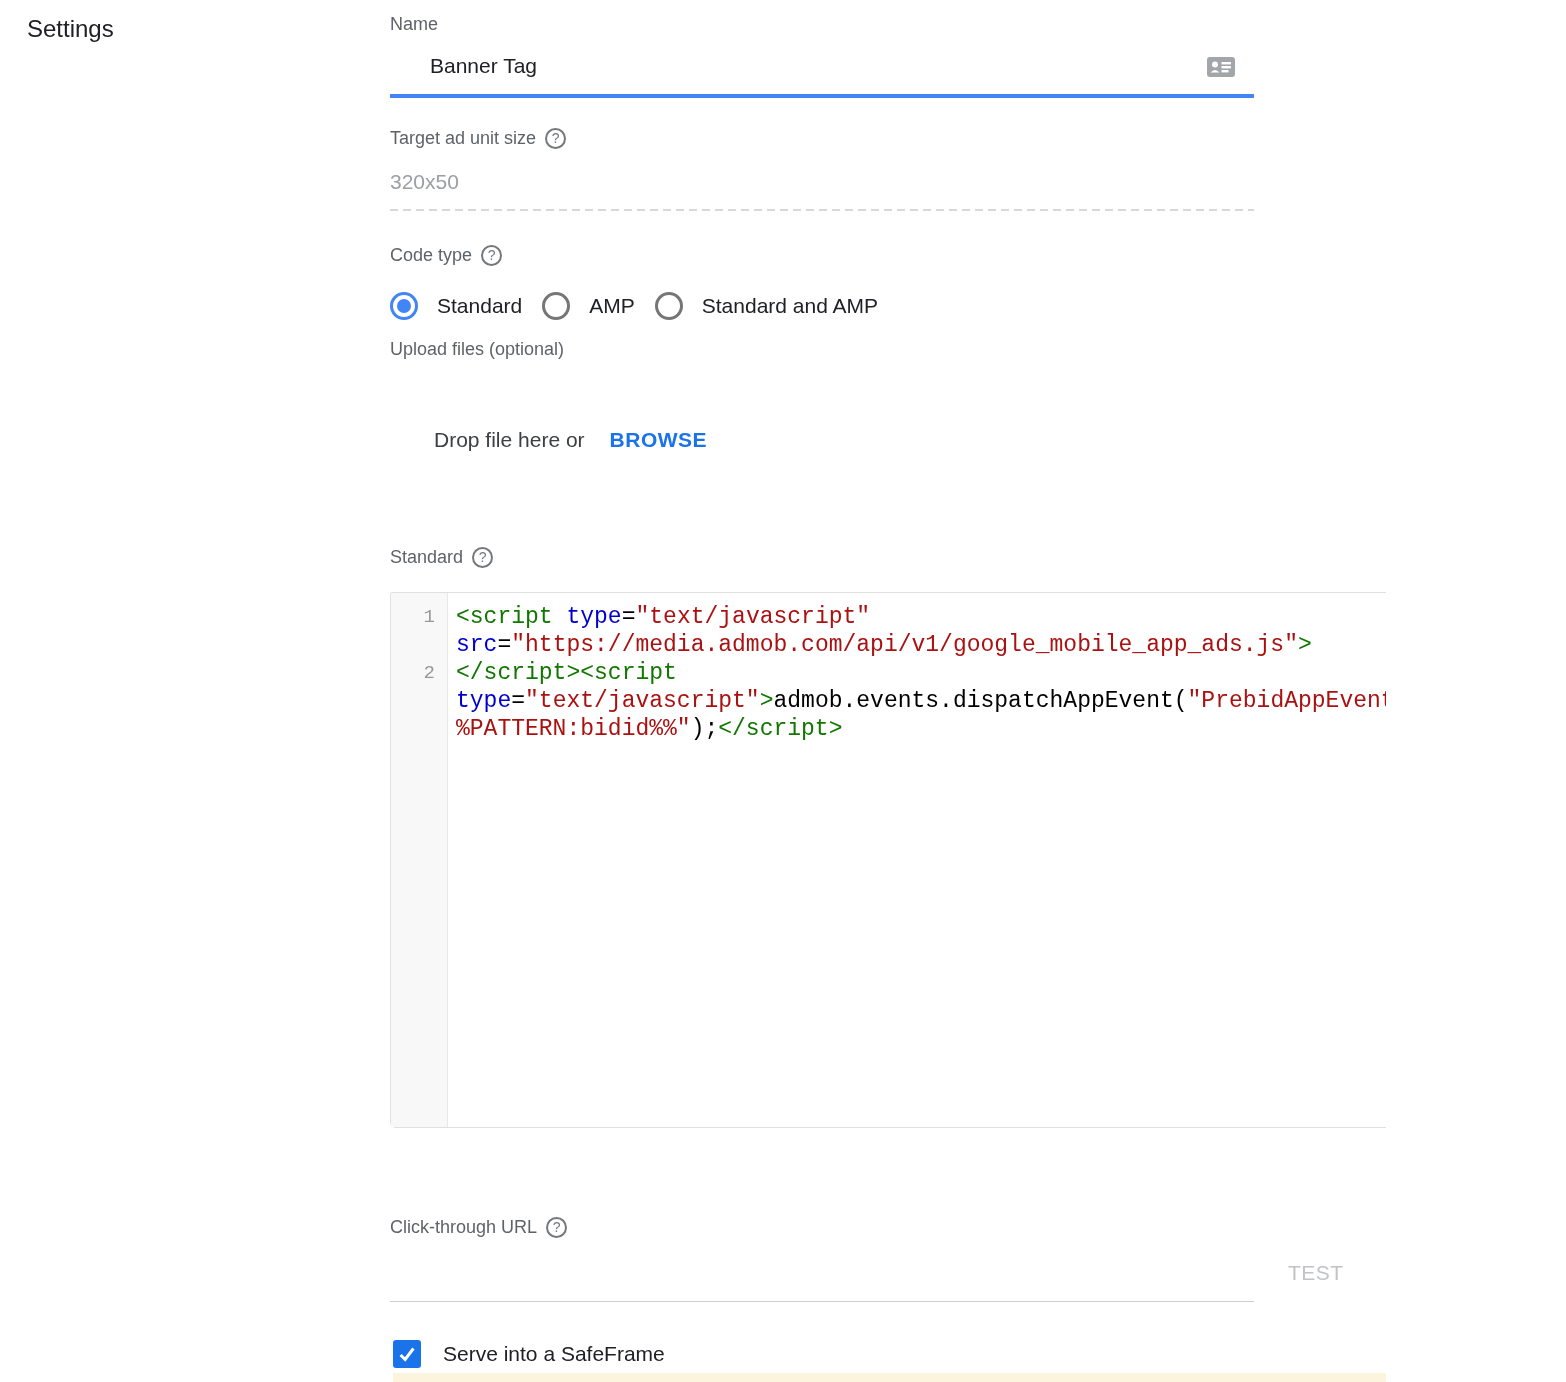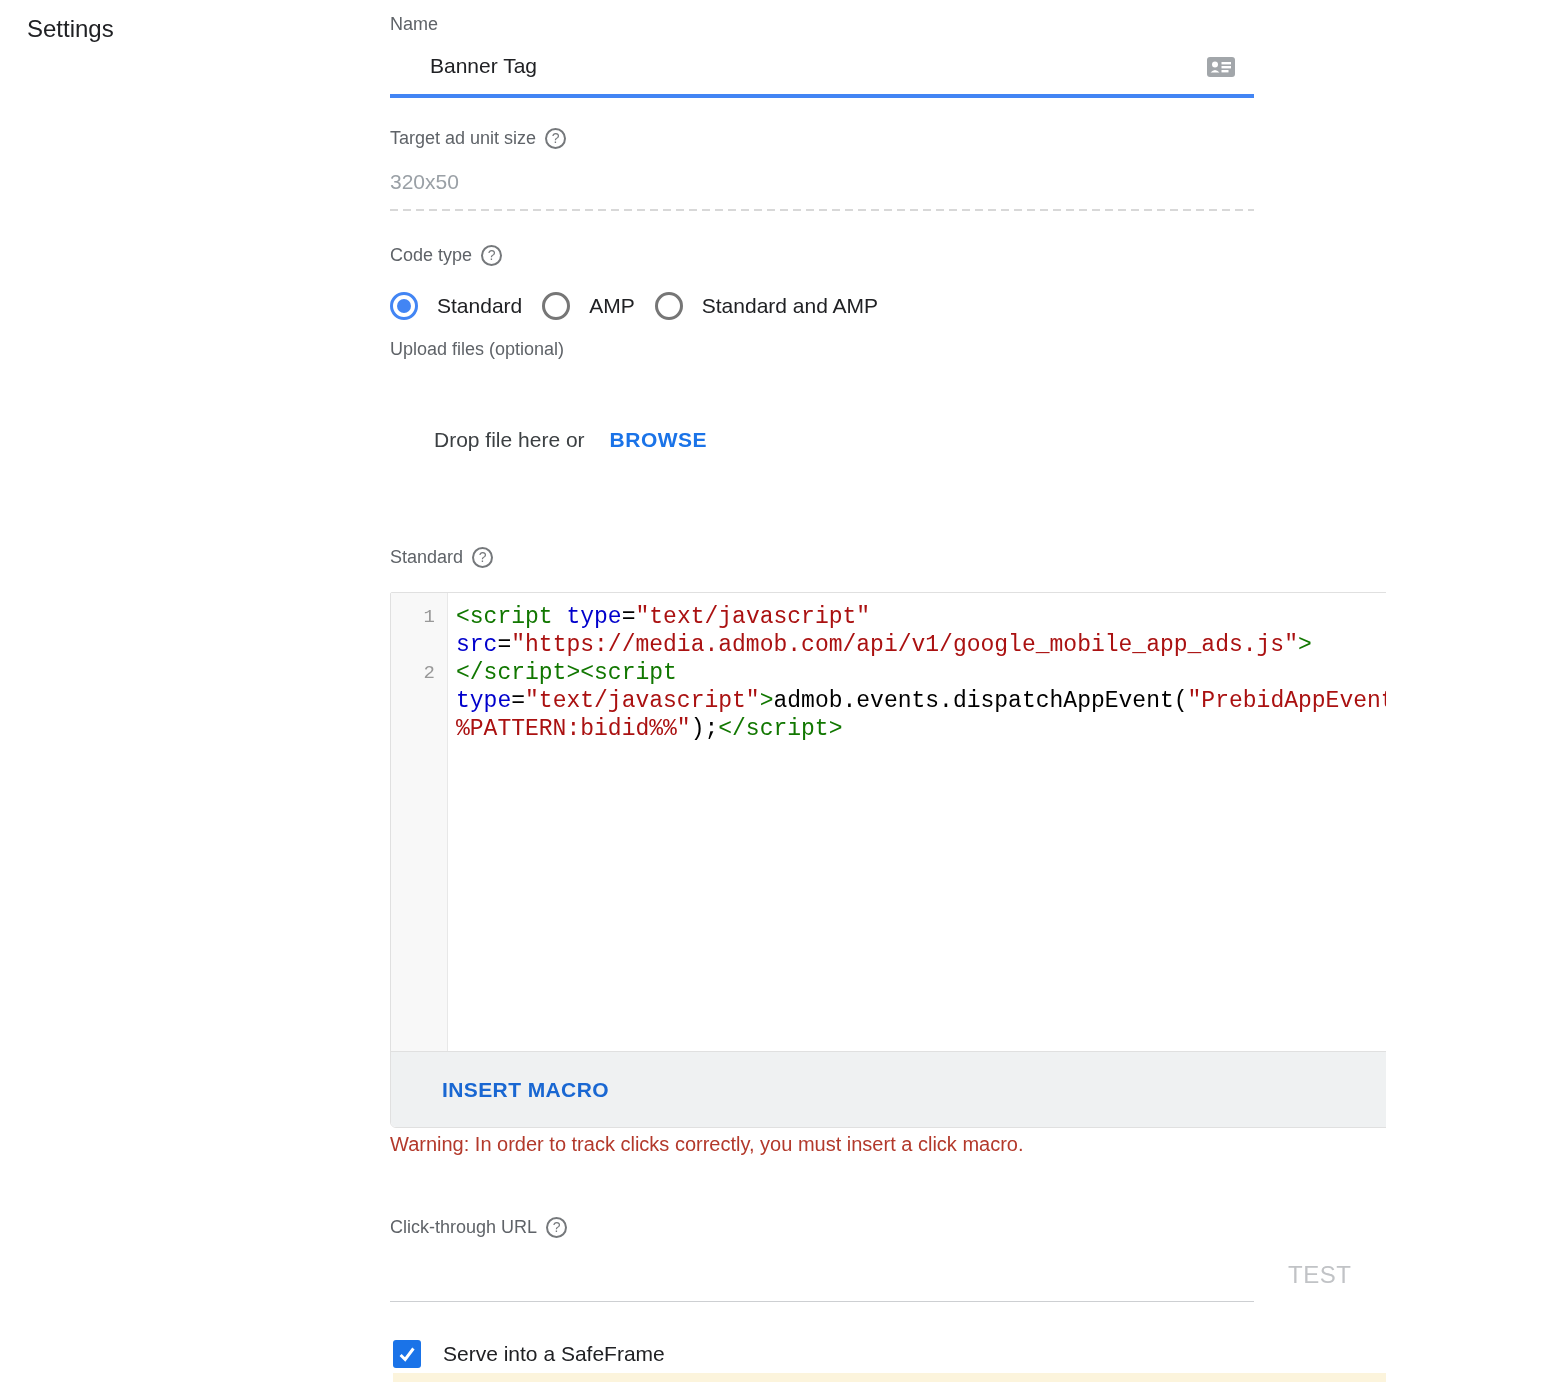--- a/index.html
+++ b/index.html
@@ -66,21 +66,21 @@
              font:23px/28px "Liberation Mono","DejaVu Sans Mono",monospace;color:#000;}
   #code-footer{position:relative;height:75px;flex:0 0 auto;background:#eff1f2;border-top:1px solid var(--border-gray);
                border-radius:0 0 5px 5px;}
   #insert-macro{position:absolute;left:51px;top:50%;transform:translateY(-50%);
                 font-size:21px;font-weight:bold;letter-spacing:.4px;color:var(--macro-blue);cursor:pointer;}
   #resize-handle{position:absolute;right:12px;bottom:8px;width:24px;height:24px;cursor:nwse-resize;}
 
   #warning-text{left:390px;top:1132px;font-size:20px;line-height:24px;color:var(--warn-red);}
 
   #cturl-label-row{left:390px;top:1216px;}
-  #test-label{left:1288px;top:1261px;font-size:24px;font-weight:500;letter-spacing:.5px;color:#c1c3c6;}
+  #test-label{left:1288px;top:1261px;font-size:21px;font-weight:500;letter-spacing:.5px;color:#c1c3c6;}
   #cturl-underline{left:390px;top:1301px;width:864px;height:1px;background:#cdcfd2;}
 
   #safeframe-checkbox{left:393px;top:1340px;width:28px;height:28px;border-radius:3px;background:var(--link-blue);
                       display:flex;align-items:center;justify-content:center;cursor:pointer;}
   #safeframe-label{left:443px;top:1342px;font-size:21px;color:var(--value-black);}
 
   #notice-bar{left:393px;top:1373px;width:1173px;height:9px;background:var(--notice-yellow);}
 </style>
 </head>
 <body>
@@ -146,31 +146,21 @@
           <div class="code-row">
             <div class="gutter-cell">1</div>
             <div class="code-text"><span style="color: rgb(17, 119, 0);">&lt;script</span><span style="color: rgb(0, 0, 0);"> </span><span style="color: rgb(0, 0, 204);">type</span><span style="color: rgb(0, 0, 0);">=</span><span style="color: rgb(170, 17, 17);">"text/javascript"</span><span style="color: rgb(0, 0, 0);"> </span><span style="color: rgb(0, 0, 204);">src</span><span style="color: rgb(0, 0, 0);">=</span><span style="color: rgb(170, 17, 17);">"https://media.admob.com/api/v1/google_mobile_app_ads.js"</span><span style="color: rgb(17, 119, 0);">&gt;</span></div>
           </div>
           <div class="code-row">
             <div class="gutter-cell">2</div>
             <div class="code-text"><span style="color: rgb(17, 119, 0);">&lt;/script&gt;&lt;script</span><span style="color: rgb(0, 0, 0);"> </span><span style="color: rgb(0, 0, 204);">type</span><span style="color: rgb(0, 0, 0);">=</span><span style="color: rgb(170, 17, 17);">"text/javascript"</span><span style="color: rgb(17, 119, 0);">&gt;</span><span style="color: rgb(0, 0, 0);">admob.events.dispatchAppEvent(</span><span style="color: rgb(170, 17, 17);">"PrebidAppEvent"</span><span style="color: rgb(0, 0, 0);">,</span><span style="color: rgb(170, 17, 17);">"%%PATTERN:bidid%%"</span><span style="color: rgb(0, 0, 0);">);</span><span style="color: rgb(17, 119, 0);">&lt;/script&gt;</span></div>
           </div>
         </div>
     </div>
-    <div id="code-footer">
-      <span id="insert-macro">INSERT MACRO</span>
-      <span id="resize-handle">
-        <svg width="24" height="24" viewBox="0 0 24 24">
-          <line x1="4" y1="20" x2="20" y2="4" stroke="#80868b" stroke-width="2.4"></line>
-          <line x1="12" y1="22" x2="22" y2="12" stroke="#80868b" stroke-width="2.4"></line>
-        </svg>
-      </span>
-    </div>
   </div>
-  <div id="warning-text" class="abs">Warning: In order to track clicks correctly, you must insert a click macro.</div>
 
   <div id="cturl-label-row" class="abs label-row">
     <span class="label">Click-through URL</span>
     <span class="help"></span>
   </div>
   <div id="test-label" class="abs">TEST</div>
   <div id="cturl-underline" class="abs"></div>
 
   <div id="safeframe-checkbox" class="abs">
     <svg width="22" height="22" viewBox="0 0 24 24">

